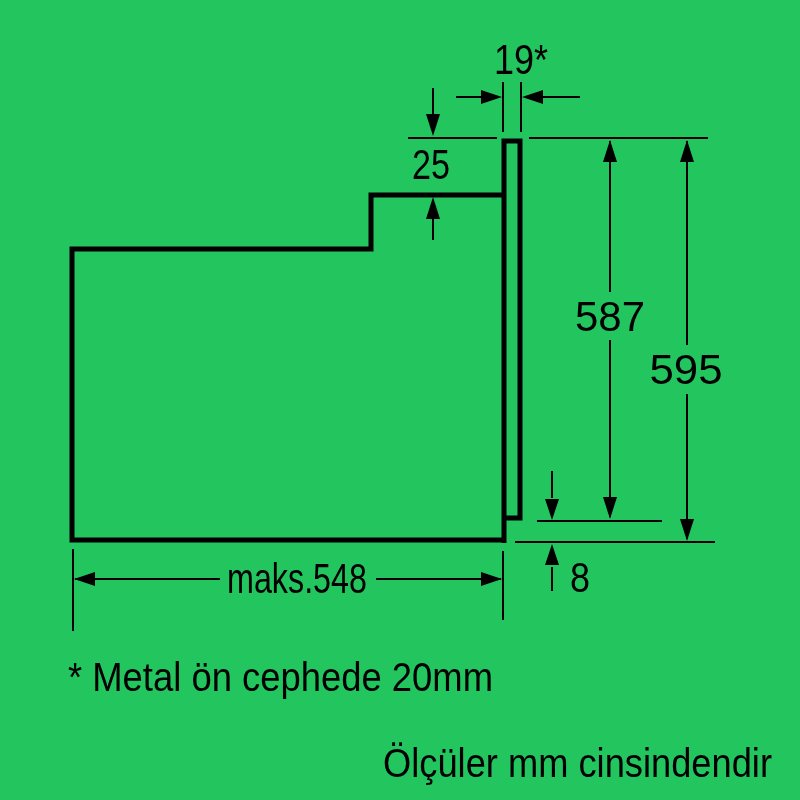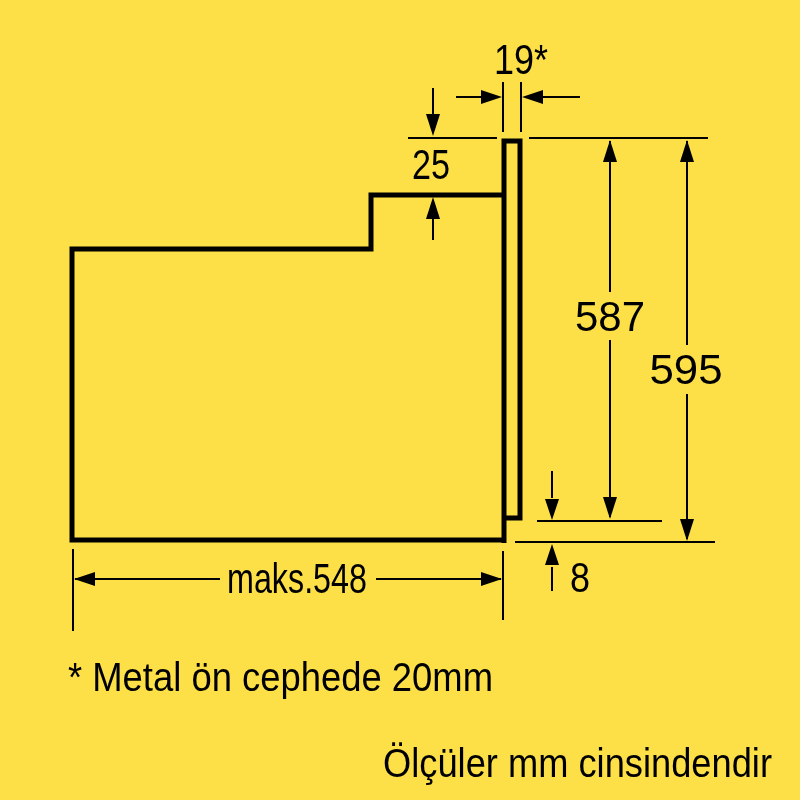--- a/index.html
+++ b/index.html
@@ -4,21 +4,21 @@
 <style>
   html, body {
     margin: 0;
     padding: 0;
     background: #ffffff;
   }
   .stage {
     position: relative;
     width: 800px;
     height: 800px;
-    background: #fde047;
+    background: #22c55e;
     overflow: hidden;
   }
   svg {
     display: block;
   }
   .dim-label {
     font-family: "Liberation Sans", "DejaVu Sans", sans-serif;
     font-size: 42px;
     fill: #000000;
   }

